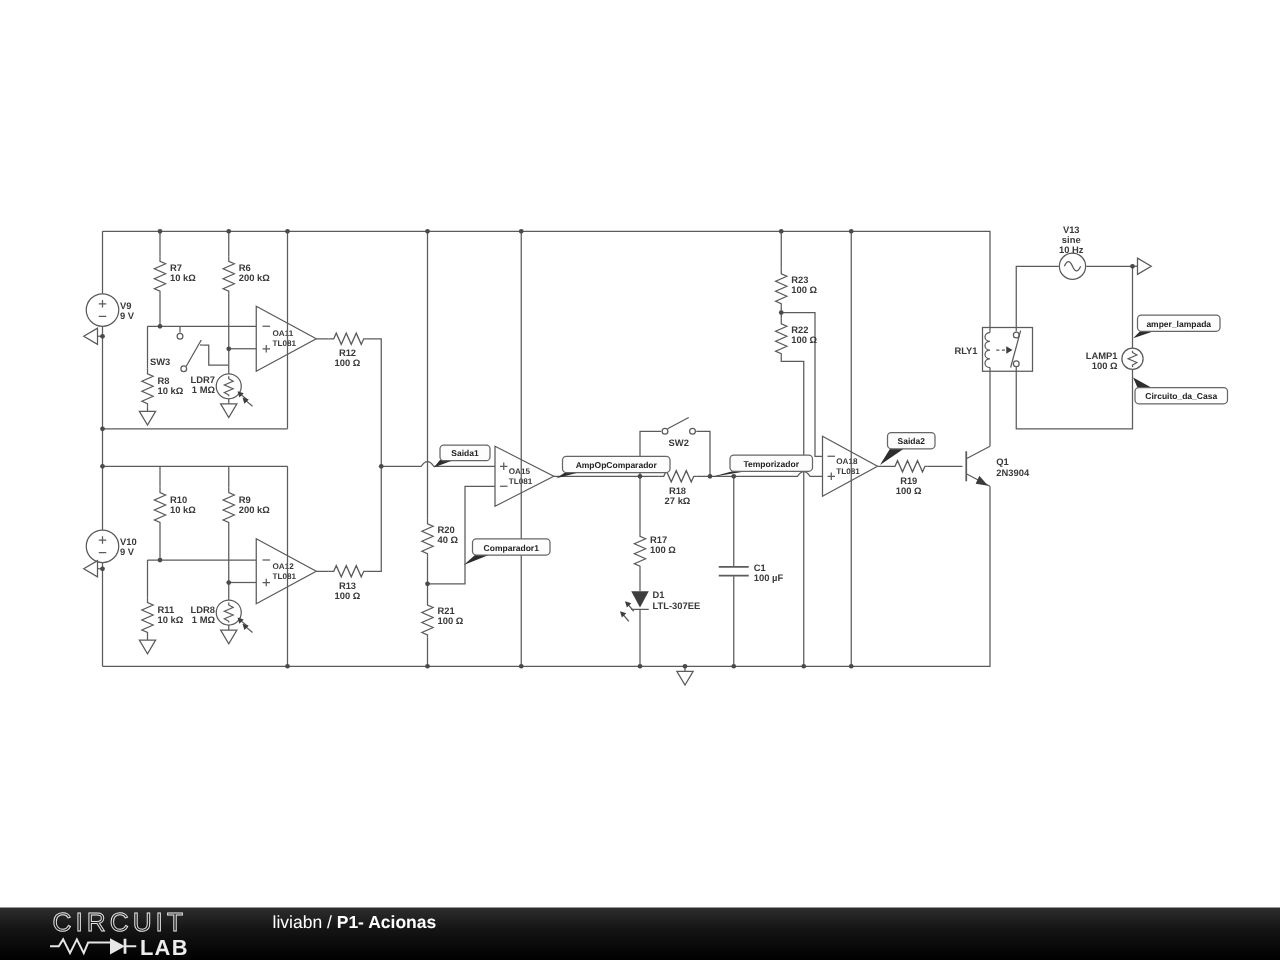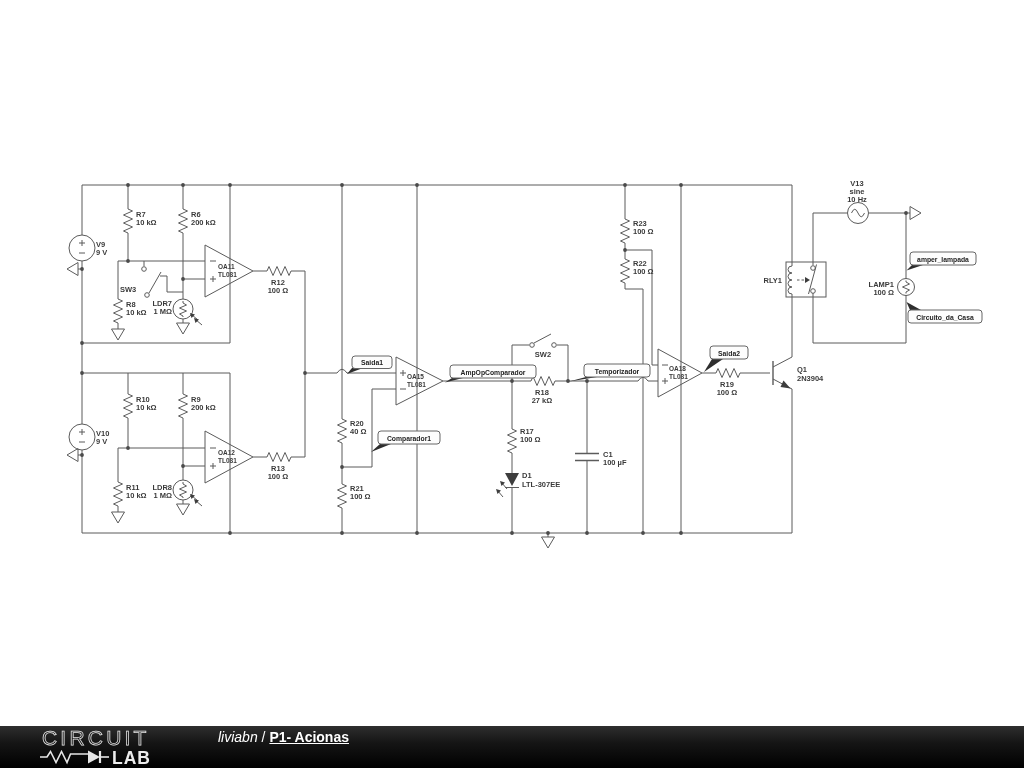--- a/index.html
+++ b/index.html
@@ -15,22 +15,22 @@
   .mid{text-anchor:middle;}
   .end{text-anchor:end;}
   .flag-box{fill:#fdfdfd;stroke:#666;stroke-width:1;}
   .flag-txt{font-family:"Liberation Sans",sans-serif;font-size:6.8px;font-weight:bold;fill:#222;text-anchor:middle;}
   .tail{fill:#2e2e2e;stroke:none;}
   #footer{position:absolute;left:0;top:726px;width:1024px;height:42px;
           background:linear-gradient(180deg,#2e2e2e 0%,#151515 40%,#000 100%);}
   #footer .logo{position:absolute;left:36px;top:0px;}
   #footer .meta{position:absolute;left:218px;top:3px;color:#fff;}
   #footer .line1{font-size:14px;line-height:16px;white-space:nowrap;}
-  #footer .line1 .author{font-style:italic;}
-  #footer .line1 .title{font-weight:bold;text-decoration:underline;}
+  #footer .line1 .author{}
+  #footer .line1 .title{font-weight:bold;}
   #footer .line2{font-size:14.5px;line-height:16px;white-space:nowrap;}
 </style>
 </head>
 <body>
 
 <div id="stage">
 
 <svg width="1024" height="726" viewBox="0 0 1024 726">
   <defs>
     <path id="res-v" class="w" d="M0,0 V4 L4.5,6 L-4.5,10 L4.5,14 L-4.5,18 L4.5,22 L-4.5,26 L0,28 V30"></path>

